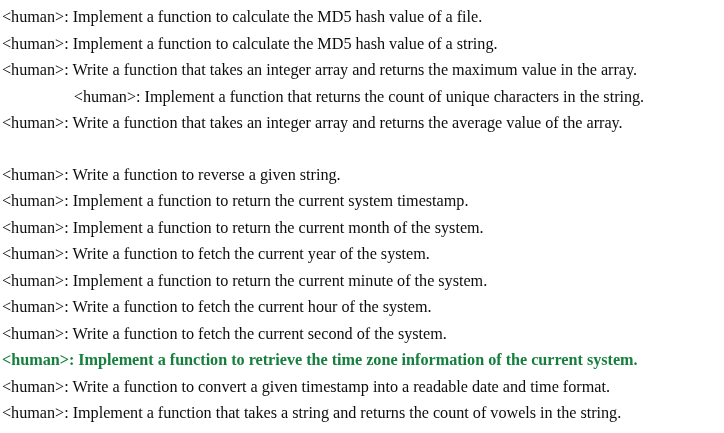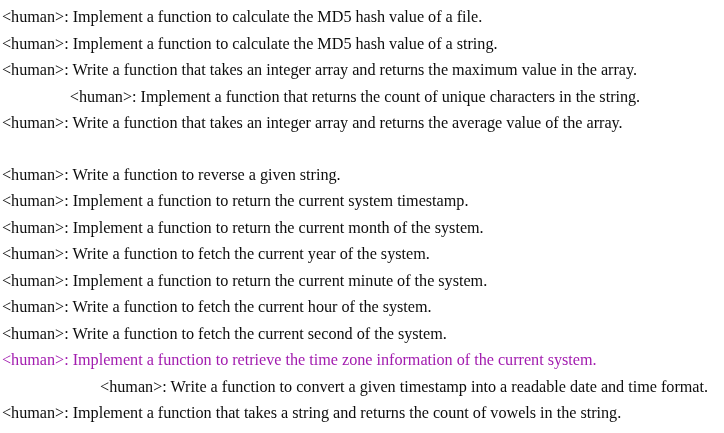--- a/index.html
+++ b/index.html
@@ -13,21 +13,21 @@
     height: 433px;
     overflow: hidden;
     font-family: "Liberation Serif", "DejaVu Serif", serif;
     color: #000000;
     -webkit-font-smoothing: antialiased;
   }
   .doc {
     width: 724px;
     height: 433px;
     box-sizing: border-box;
-    padding: 4px 16px 0 2px;
+    padding: 4px 8px 0 2px;
     background: #ffffff;
   }
   .line {
     display: block;
     font-size: 16.2px;
     line-height: 26.5px;
     height: 26.5px;
     white-space: nowrap;
     letter-spacing: -0.02px;
     color: #0d0d0d;
@@ -42,16 +42,16 @@
   <div class="line" style="color: rgb(13, 13, 13);">&lt;human&gt;: Write a function that takes an integer array and returns the maximum value in the array.</div>
   <div class="line" style="color: rgb(13, 13, 13); text-align: center;">&lt;human&gt;: Implement a function that returns the count of unique characters in the string.</div>
   <div class="line" style="color: rgb(13, 13, 13);">&lt;human&gt;: Write a function that takes an integer array and returns the average value of the array.</div>
   <div class="line" style="color: rgb(13, 13, 13); margin-top: 25px;">&lt;human&gt;: Write a function to reverse a given string.</div>
   <div class="line" style="color: rgb(13, 13, 13);">&lt;human&gt;: Implement a function to return the current system timestamp.</div>
   <div class="line" style="color: rgb(13, 13, 13);">&lt;human&gt;: Implement a function to return the current month of the system.</div>
   <div class="line" style="color: rgb(13, 13, 13);">&lt;human&gt;: Write a function to fetch the current year of the system.</div>
   <div class="line" style="color: rgb(13, 13, 13);">&lt;human&gt;: Implement a function to return the current minute of the system.</div>
   <div class="line" style="color: rgb(13, 13, 13);">&lt;human&gt;: Write a function to fetch the current hour of the system.</div>
   <div class="line" style="color: rgb(13, 13, 13);">&lt;human&gt;: Write a function to fetch the current second of the system.</div>
-  <div class="line" style="color: #a21caf;">&lt;human&gt;: Implement a function to retrieve the time zone information of the current system.</div>
-  <div class="line" style="color: rgb(13, 13, 13); text-align: right;">&lt;human&gt;: Write a function to convert a given timestamp into a readable date and time format.</div>
+  <div class="line" style="color: #15803d; font-weight: bold;">&lt;human&gt;: Implement a function to retrieve the time zone information of the current system.</div>
+  <div class="line" style="color: rgb(13, 13, 13);">&lt;human&gt;: Write a function to convert a given timestamp into a readable date and time format.</div>
   <div class="line" style="color: rgb(13, 13, 13);">&lt;human&gt;: Implement a function that takes a string and returns the count of vowels in the string.</div>
 </div>
 
 </body></html>

